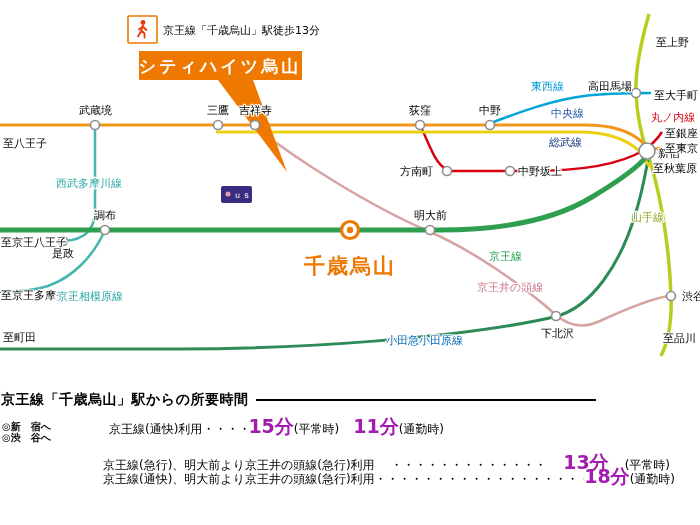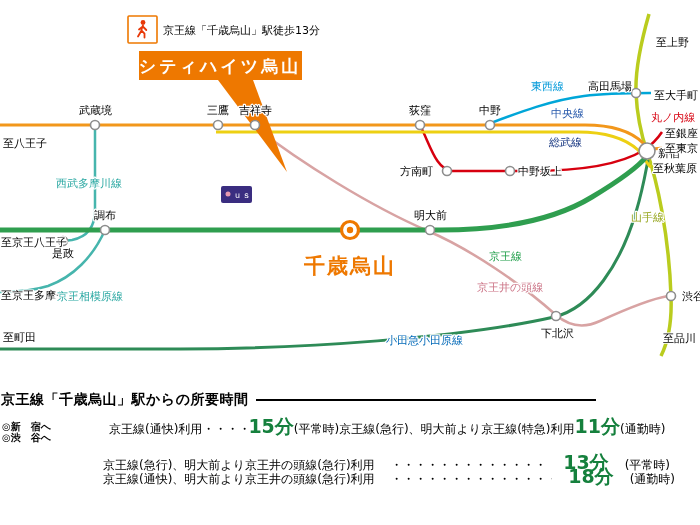--- a/index.html
+++ b/index.html
@@ -31,25 +31,25 @@
   
   .sched { position:absolute; left:0; top:385px; width:598px; height:140px; font-size:12px; color:#000; }
   .title-row { position:absolute; left:1px; top:6px; right:2px; display:flex; align-items:center; gap:8px; }
   .title { font-size:14px; font-weight:bold; letter-spacing:0.5px; white-space:nowrap; }
   .rule { flex:1 1 auto; height:0; border-top:2px solid #000; }
   .dest { position:absolute; left:2px; font-size:10px; font-weight:bold; white-space:nowrap; }
   .d1 { top:35px; } .d2 { top:46px; }
   .row { position:absolute; left:103px; display:flex; align-items:baseline; white-space:nowrap; font-size:12px; }
   .r1 { top:32px; right:2px;margin-left:6px; }
   .r2 { top:68px; width:567px;gap:16px; }
-  .r3 { top:82px; width:572px;gap:16px; }
+  .r3 { top:82px; width:572px; }
   .leader { overflow:hidden; white-space:nowrap; }
   .leader.fixed { flex:0 0 46px; }
   .leader.grow { flex:1 1 auto; }
-  .time { font-size:19px; font-weight:bold; color:#15803d; line-height:1; }
+  .time { font-size:19px; font-weight:bold; color:#a21caf; line-height:1; }
   .gap { display:inline-block; width:14px; }
   .foot { position:absolute; right:5px; top:114px; font-size:10.5px; white-space:nowrap; }
 </style>
 </head>
 <body>
 
 <div class="stage">
 
   <svg class="map" width="700" height="385" viewBox="0 0 700 385">
 
@@ -144,21 +144,20 @@
       <span class="rule"></span>
     </div>
 
     <div class="dest d1">◎新　宿へ</div>
     <div class="row r1">
       <span>京王線(通快)利用</span>
       <span class="leader fixed"><span>・・・・・・・・・・・・・・・・</span></span>
       <span class="time">15分</span>
       <span>(平常時)</span>
       <span class="gap"></span>
-      <span>京王線(急行)、明大前より京王線(特急)利用</span>
       <span class="time">11分</span>
       <span>(通勤時)</span>
     </div>
 
     <div class="dest d2">◎渋　谷へ</div>
     <div class="row r2">
       <span>京王線(急行)、明大前より京王井の頭線(急行)利用</span>
       <span class="leader grow"><span>・・・・・・・・・・・・・・・・・・・・・・・・・・・・・・・・・・・・・・・・</span></span>
       <span class="time">13分</span>
       <span>(平常時)</span>

